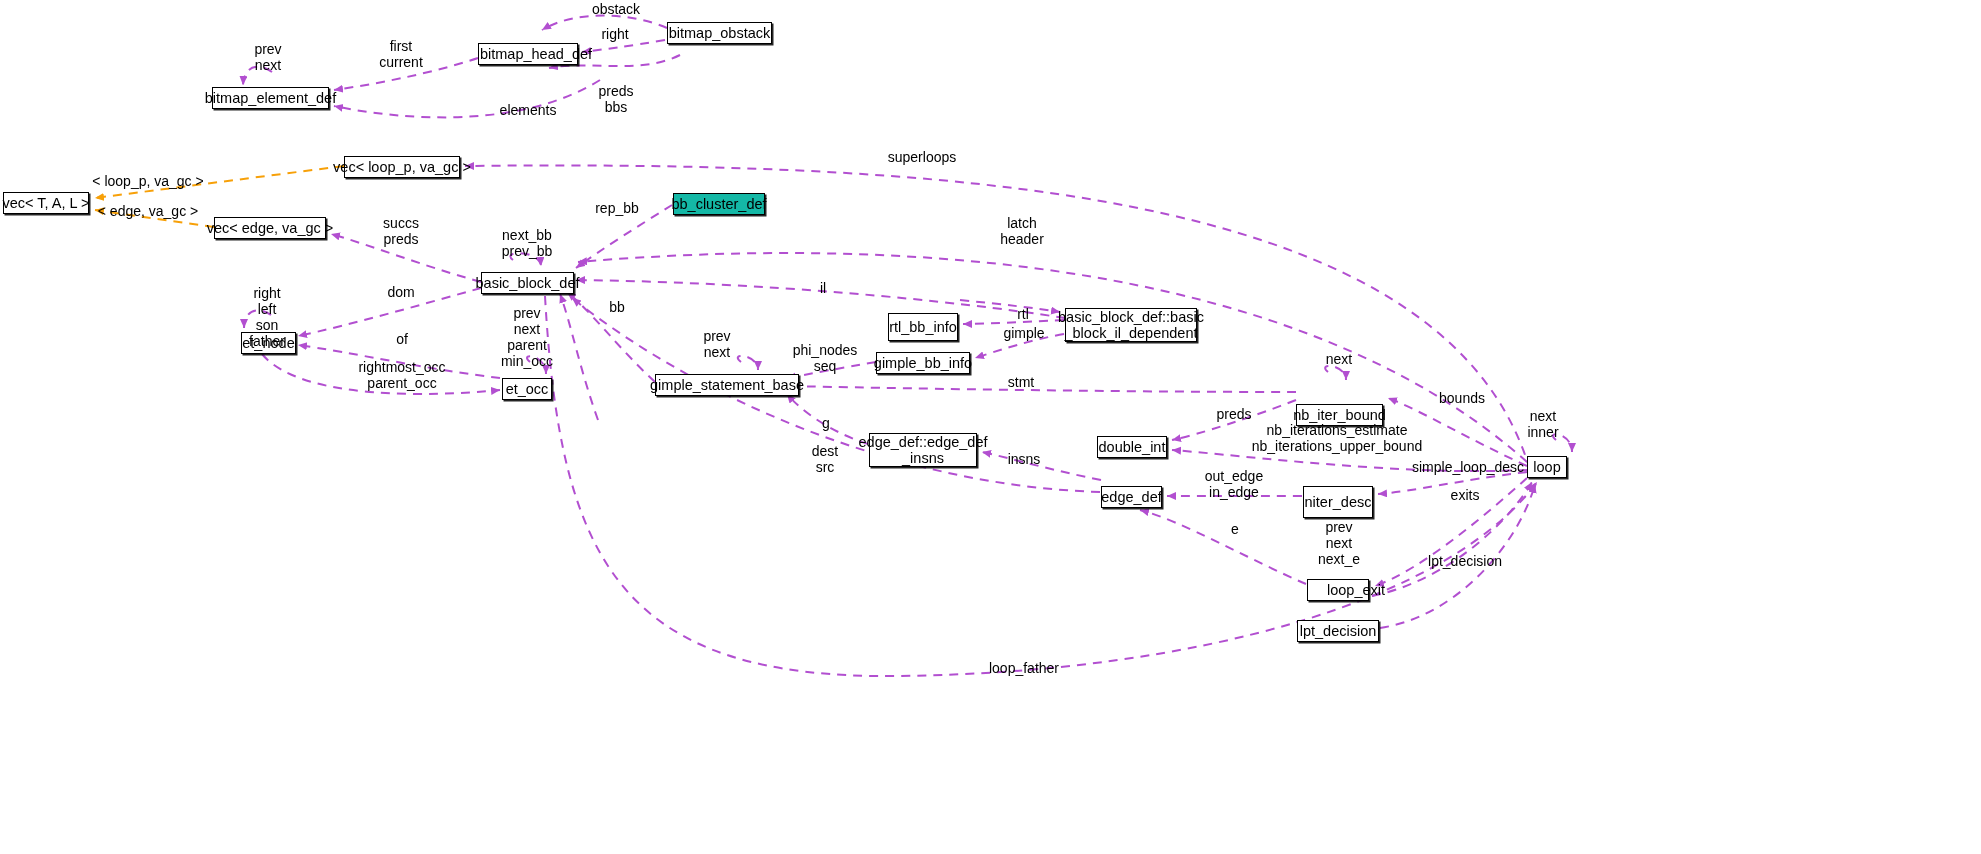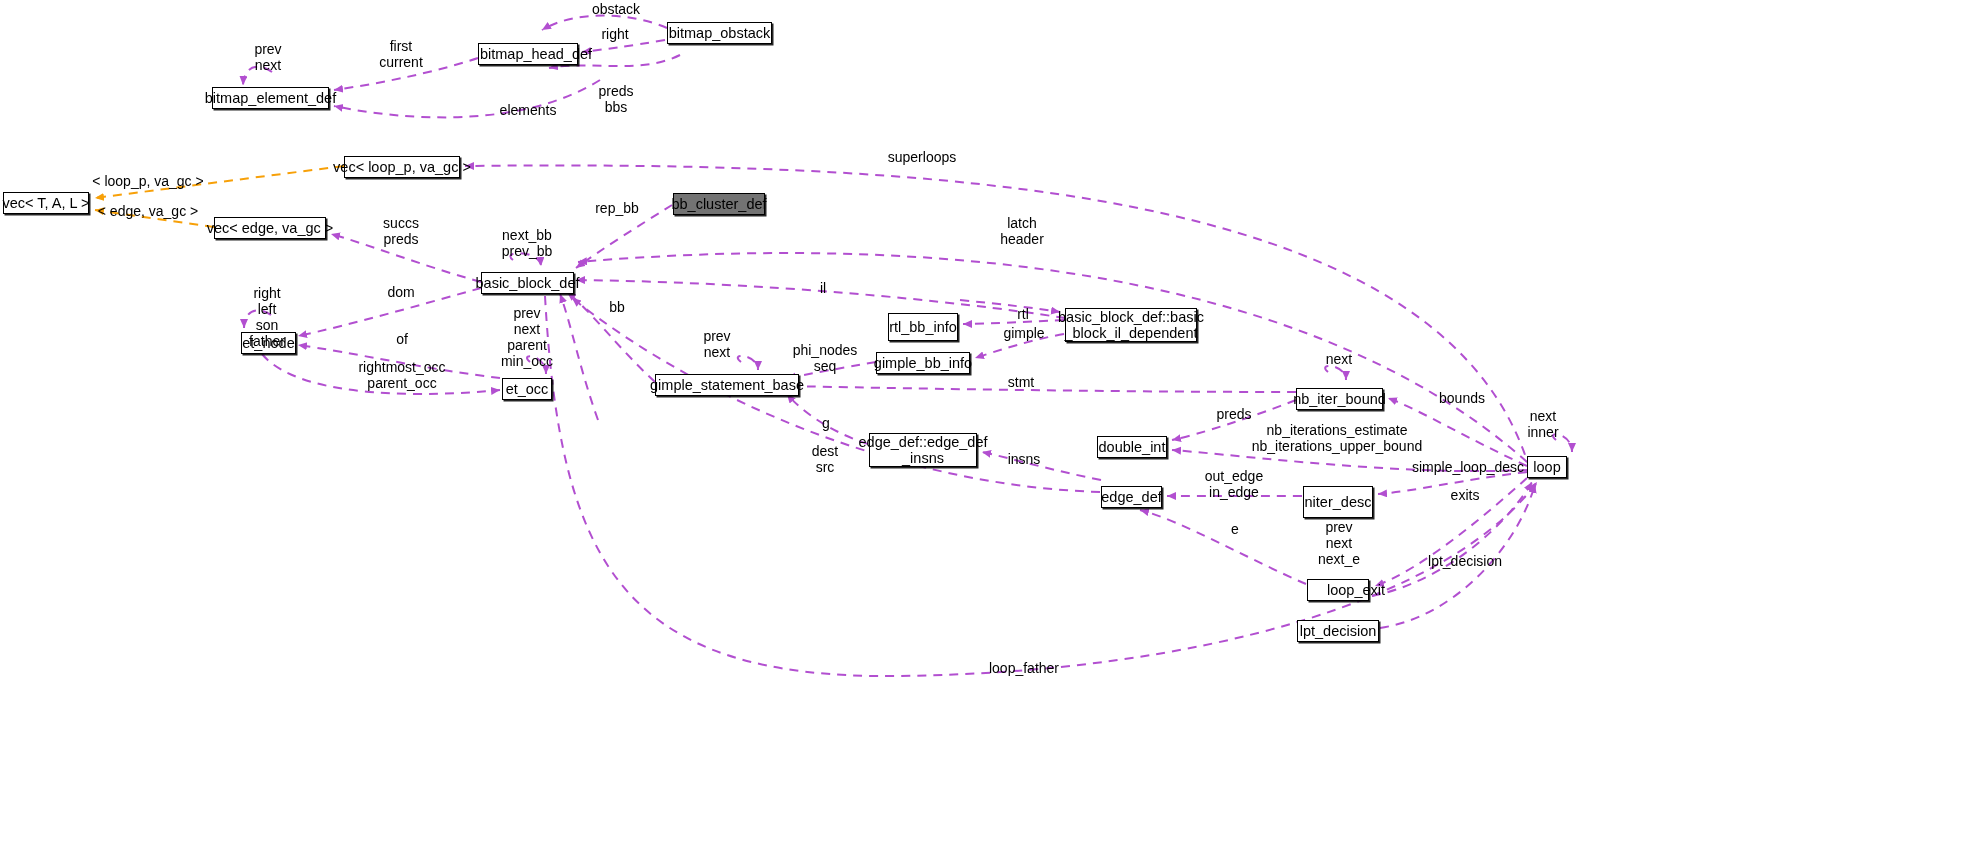--- a/index.html
+++ b/index.html
@@ -14,21 +14,21 @@
     color:#000000;
     font-size:14.5px;
     line-height:1.12;
     text-align:center;
     display:flex;
     align-items:center;
     justify-content:center;
     white-space:pre;
     box-shadow:1.5px 1.5px 0 rgba(0,0,0,0.85);
   }
-  .node.highlight{background:#737373;}
+  .node.highlight{background:#14b8a6;}
   .elabel{
     position:absolute;
     font-size:14px;
     color:#000000;
     text-align:center;
     line-height:1.15;
     white-space:pre;
     transform:translate(-50%,-50%);
     pointer-events:none;
   }
@@ -147,21 +147,21 @@
     <div class="node" style="left: 481px; top: 272px; width: 93px; height: 22px;">basic_block_def</div>
     <div class="node" style="left: 241px; top: 332px; width: 55px; height: 22px;">et_node</div>
     <div class="node" style="left: 502px; top: 378px; width: 50px; height: 22px;">et_occ</div>
     <div class="node" style="left: 655px; top: 374px; width: 144px; height: 22px;">gimple_statement_base</div>
     <div class="node" style="left: 888px; top: 313px; width: 70px; height: 28px;">rtl_bb_info</div>
     <div class="node" style="left: 876px; top: 352px; width: 94px; height: 22px;">gimple_bb_info</div>
     <div class="node" style="left: 1065px; top: 308px; width: 132px; height: 34px;">basic_block_def::basic
 _block_il_dependent</div>
     <div class="node" style="left: 869px; top: 433px; width: 108px; height: 34px;">edge_def::edge_def
 _insns</div>
-    <div class="node" style="left: 1296px; top: 388px; width: 87px; height: 22px;">nb_iter_bound</div>
+    <div class="node" style="left: 1296px; top: 404px; width: 87px; height: 22px;">nb_iter_bound</div>
     <div class="node" style="left: 1097px; top: 436px; width: 70px; height: 22px;">double_int</div>
     <div class="node" style="left: 1101px; top: 486px; width: 61px; height: 22px;">edge_def</div>
     <div class="node" style="left: 1303px; top: 486px; width: 70px; height: 32px;">niter_desc</div>
     <div class="node" style="left: 1307px; top: 579px; width: 62px; height: 22px; padding-left: 36px;">loop_exit</div>
     <div class="node" style="left: 1297px; top: 620px; width: 82px; height: 22px;">lpt_decision</div>
     <div class="node" style="left: 1527px; top: 456px; width: 40px; height: 22px;">loop</div>
     <div class="elabel" style="left: 616px; top: 9px;">obstack</div>
     <div class="elabel" style="left: 615px; top: 34px;">right</div>
     <div class="elabel" style="left: 401px; top: 54px;">first
 current</div>

